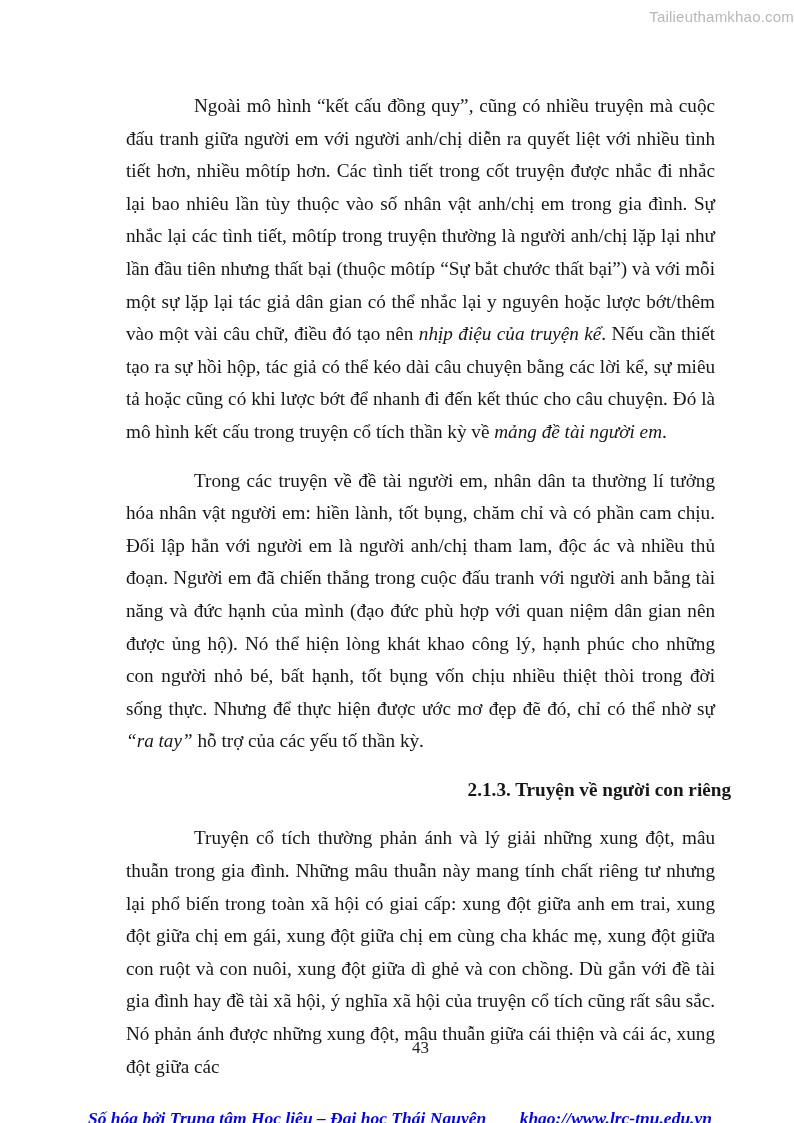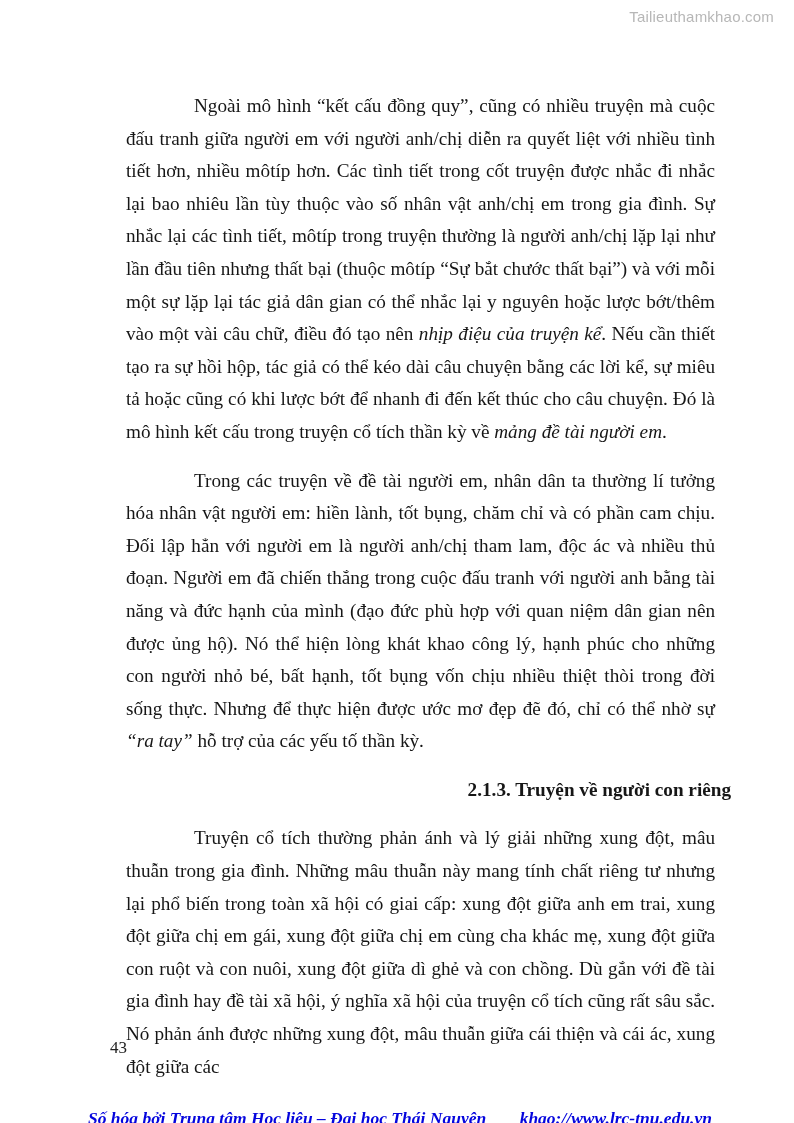--- a/index.html
+++ b/index.html
@@ -8,21 +8,21 @@
     width: 794px;
     height: 1123px;
     background: #ffffff;
     overflow: hidden;
     font-family: "Liberation Serif", "DejaVu Serif", serif;
     color: #161616;
   }
   .watermark {
     position: absolute;
     top: 8px;
-    right: 20px;
+    right: 0;
     font-family: "Liberation Sans", "DejaVu Sans", sans-serif;
     font-size: 15px;
     color: #b7b7b7;
     text-shadow: 1px 1px 0 #ffffff;
     letter-spacing: 0.2px;
   }
   .content {
     position: absolute;
     left: 110px;
     top: 74px;
@@ -42,21 +42,21 @@
     line-height: 32.6px;
     font-weight: bold;
     text-align: right;
     text-indent: 92px;
   }
   .page-number {
     position: absolute;
     left: 110px;
     top: 1038px;
     width: 621px;
-    text-align: left;
+    text-align: center;
     font-size: 17px;
     color: #222222;
   }
   .footer {
     position: absolute;
     left: 88px;
     right: 82px;
     top: 1084px;
     display: flex;
     justify-content: space-between;

